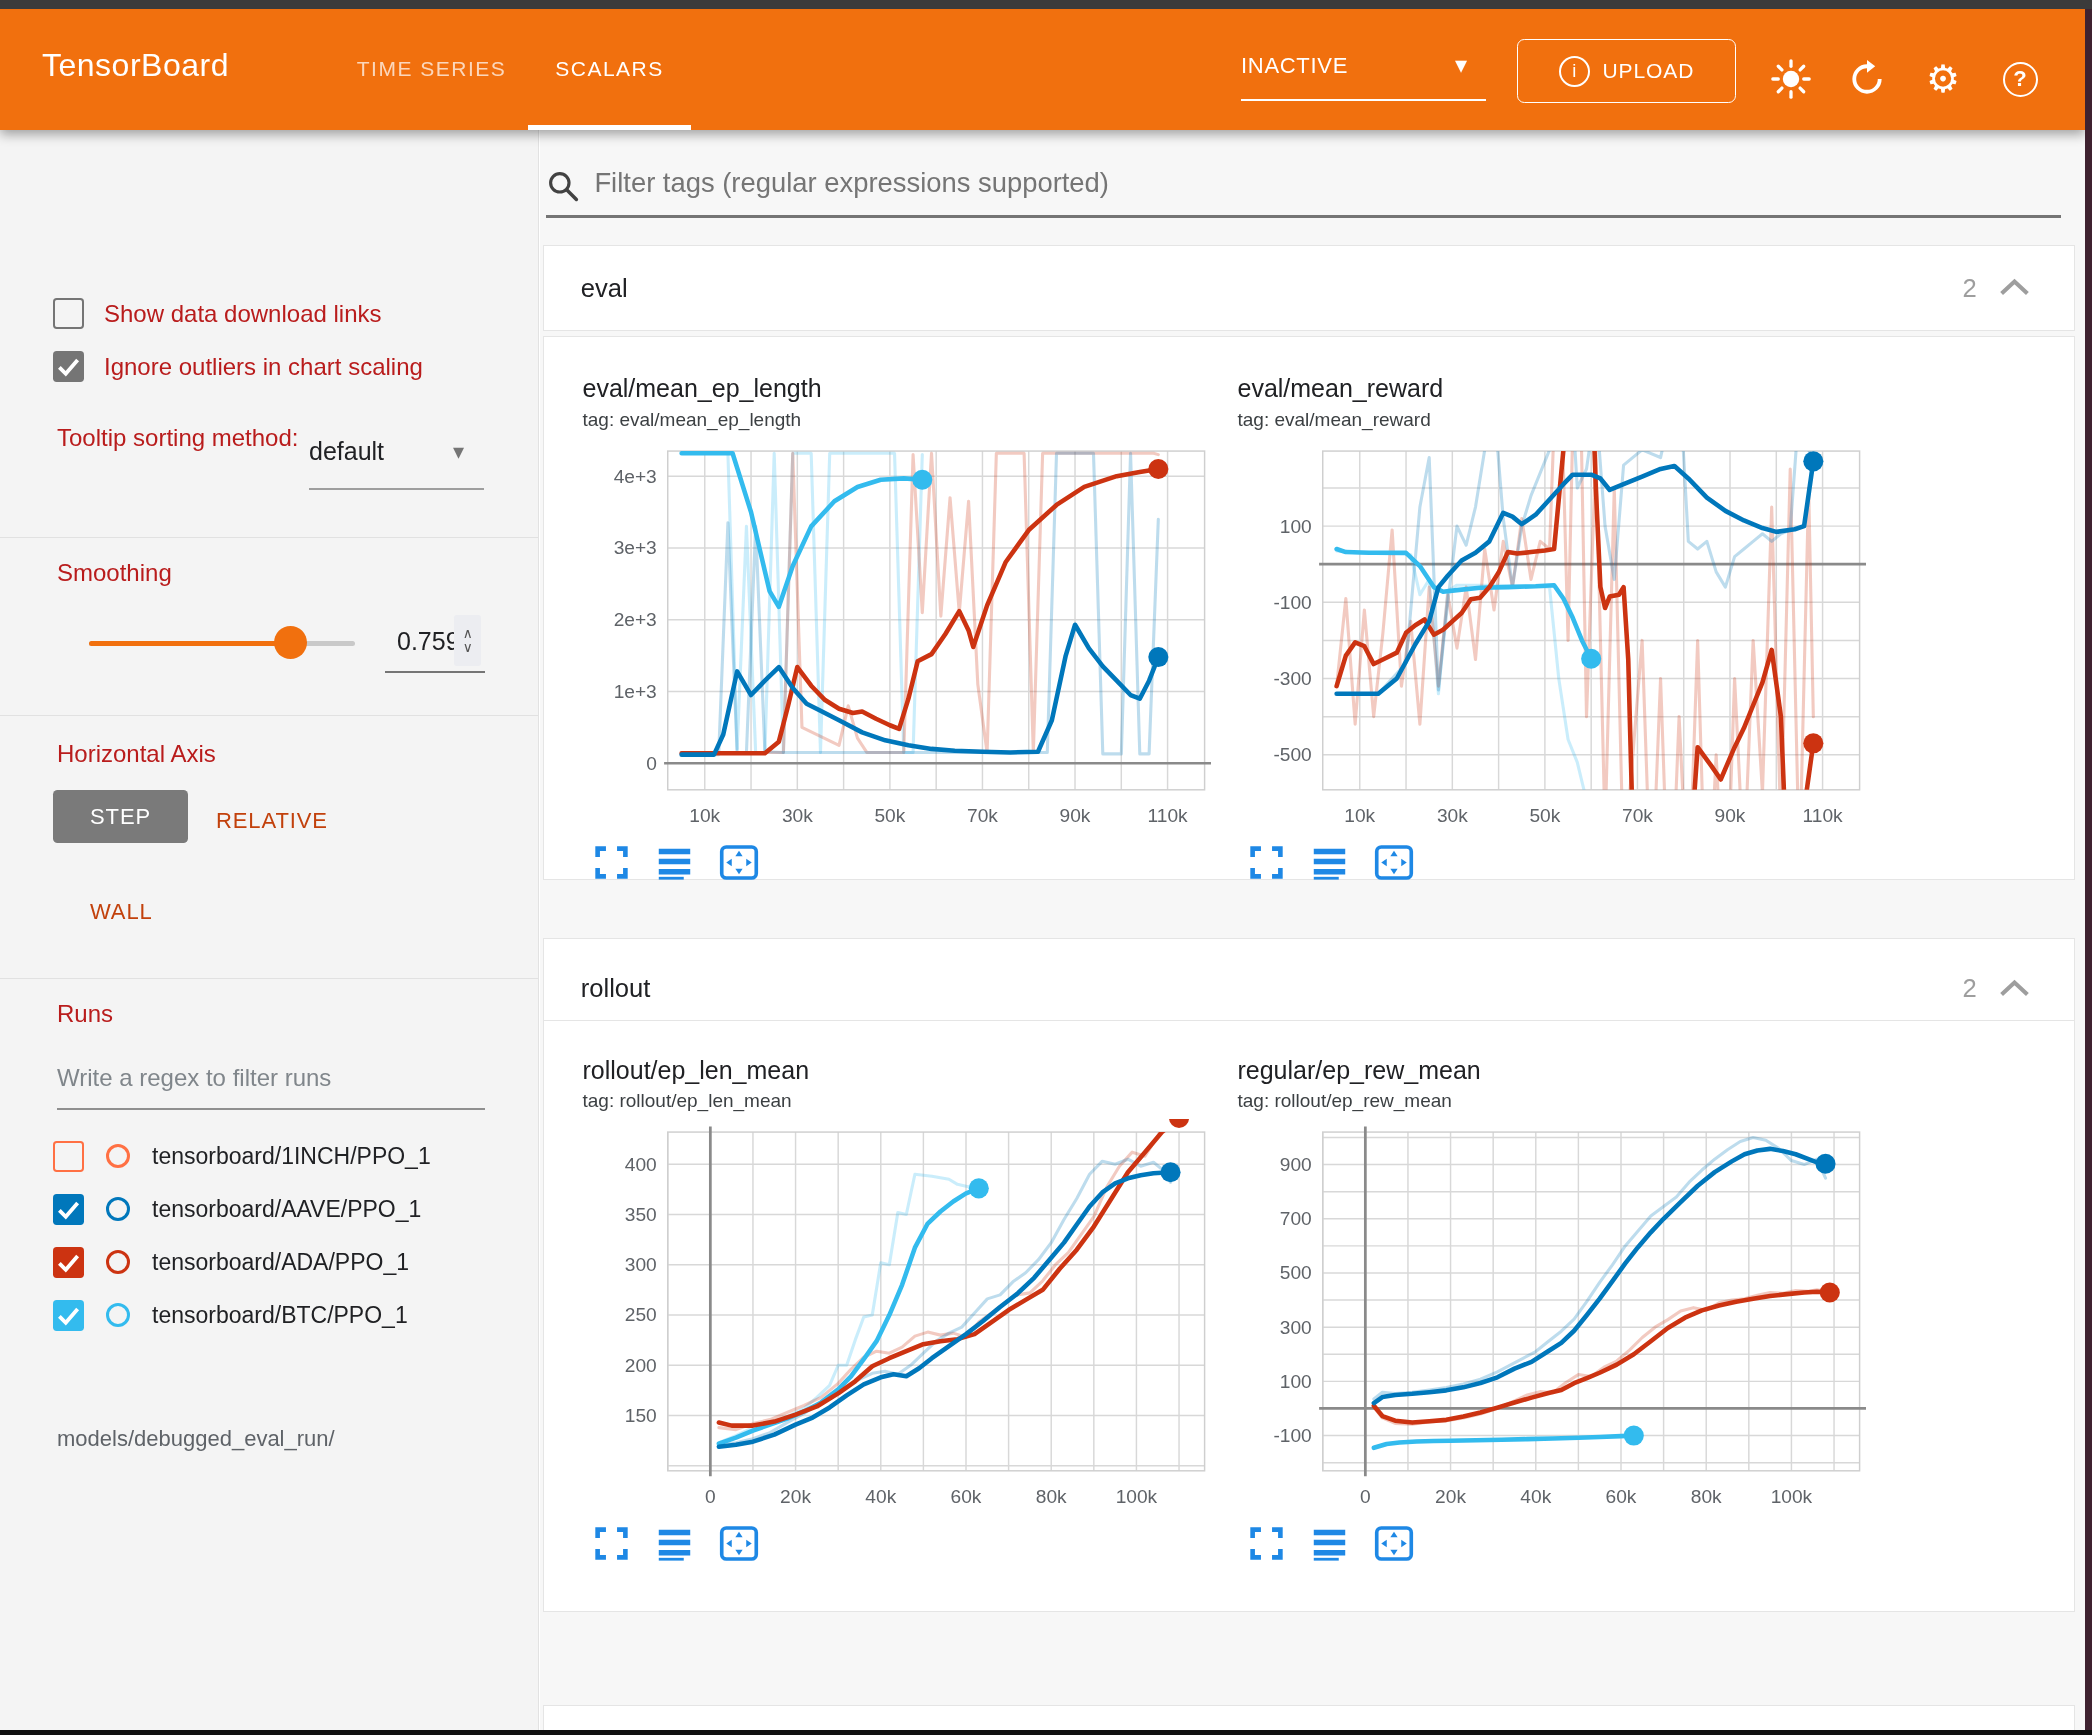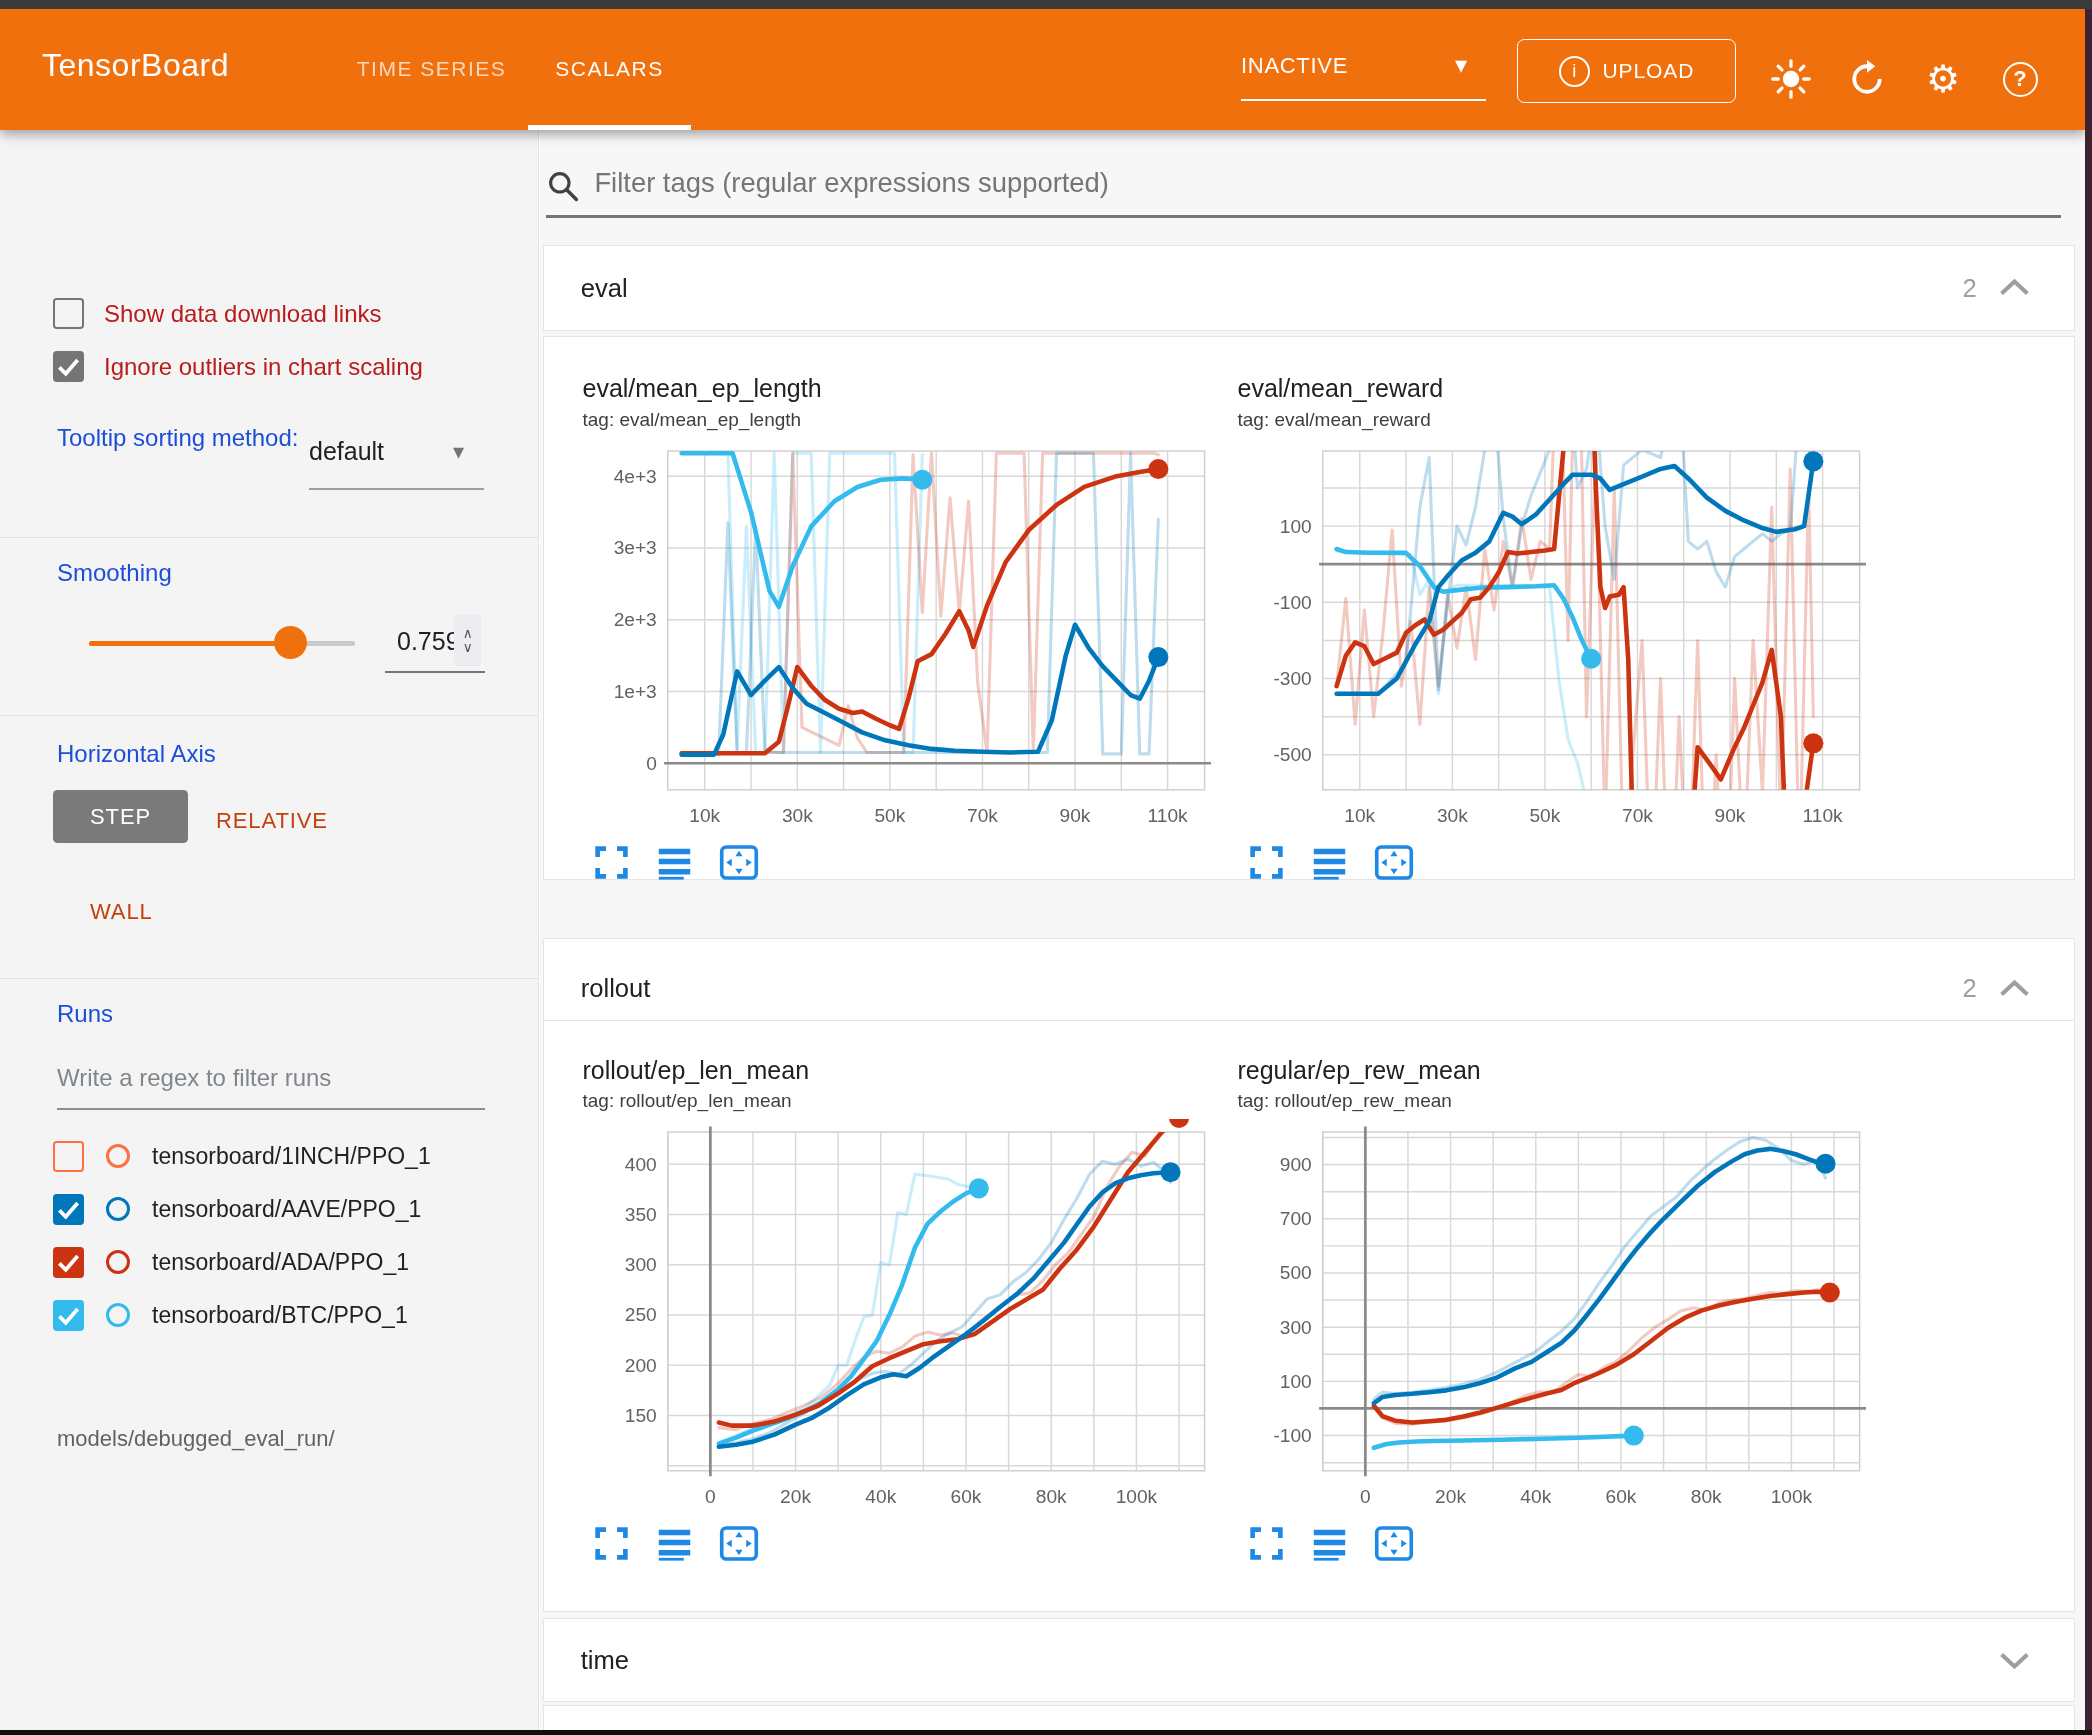--- a/index.html
+++ b/index.html
@@ -34,21 +34,21 @@
                  justify-content:center; font-size:22px; font-weight:bold; }
 
   
   .sidebar { left:0; top:130px; width:539px; height:1600px; background:#f4f4f4; border-right:0.9px solid #e2e2e2;
              overflow:hidden; z-index:10; }
   .side-divider { left:0; width:539px; height:0.9px; background:#e1e1e1; }
   .cb-row { left:53px; display:flex; align-items:center; gap:20px; white-space:nowrap; }
   .cb-box { width:31px; height:31px; border-radius:3.7px; flex:0 0 31px; position:relative; }
   .cb-unchecked { border:2.7px solid #757575; background:transparent; }
   .cb-label { font-size:24px; color:#b91c1c; }
-  .side-label { font-size:24px; color:#1d4ed8; }
+  .side-label { font-size:24px; color:#b91c1c; }
   .dd-value { font-size:25px; color:#202124; }
   .caret-gray { color:#757575; font-size:22px; }
   .slider-track { height:4.6px; background:#c9c9c9; border-radius:2.7px; }
   .slider-fill { height:4.6px; background:#f1700e; border-radius:2.7px; position:absolute; left:0; top:0; }
   .slider-handle { width:33px; height:33px; border-radius:50%; background:#f1700e; position:absolute; top:-14.6px; }
   .smooth-value { font-size:25px; color:#202124;margin-left:12px; }
   .spinner { width:27.4px; height:51px; background:#ecedf1; border-radius:2.7px; display:flex; flex-direction:column;
              align-items:center; justify-content:center; color:#555; font-size:13.7px; line-height:13.7px; cursor:pointer; }
   .axis-btn { background:#7a7a7a; color:#fff; border:none; border-radius:4.6px; font-size:22px; letter-spacing:0.9px;
               width:135px; height:53px; font-family:inherit; cursor:pointer; }
@@ -545,21 +545,15 @@
             <rect x="3" y="3" width="38" height="34" rx="5" fill="none" stroke="#1e88e5" stroke-width="4"></rect>
             <polygon points="22,7 18,13 26,13" fill="#1e88e5"></polygon>
             <polygon points="22,33 18,27 26,27" fill="#1e88e5"></polygon>
             <polygon points="8,20 14,16 14,24" fill="#1e88e5"></polygon>
             <polygon points="36,20 30,16 30,24" fill="#1e88e5"></polygon>
           </svg>
         </div>
     </div>
   </div>
 
-  <div class="card section-header" style="top:1488px; height:84px;">
-    <span class="section-title">time</span>
-    <svg class="section-chevron" viewBox="0 0 38 26">
-      <polyline points="5,7 19,20 33,7" fill="none" stroke="#9e9e9e" stroke-width="4.5"></polyline>
-    </svg>
-  </div>
   <div class="card" style="top:1575px; height:27.4px;"></div>
 </div>
 
 
 </body></html>

